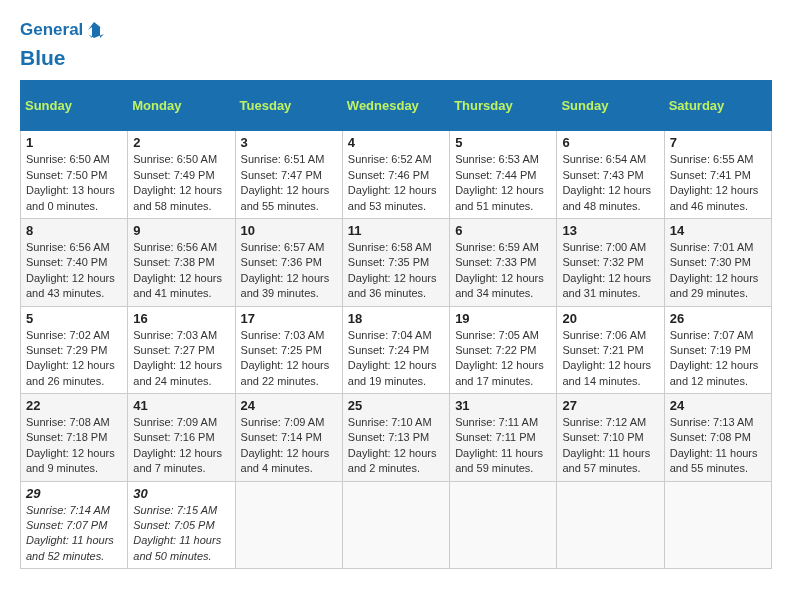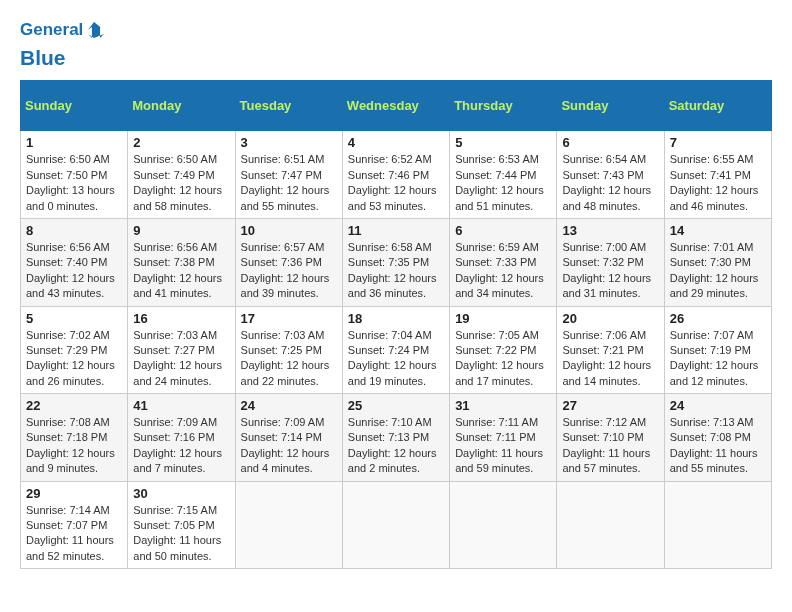--- a/index.html
+++ b/index.html
@@ -68,20 +68,21 @@
     .day-detail {
       color: #333;
       font-size: 11px;
       line-height: 1.4;
     }
     .empty-cell {
       background: #f9f9f9 !important;
     }
     td.last-row {
       height: 70px;
+      font-style: italic;
     }
   </style>
 </head>
 <body>
 
 <div class="header-area">
   <div class="logo">
     <div class="logo-text-main">
       <span>General</span>
       <svg width="22" height="18" viewBox="0 0 22 18">

